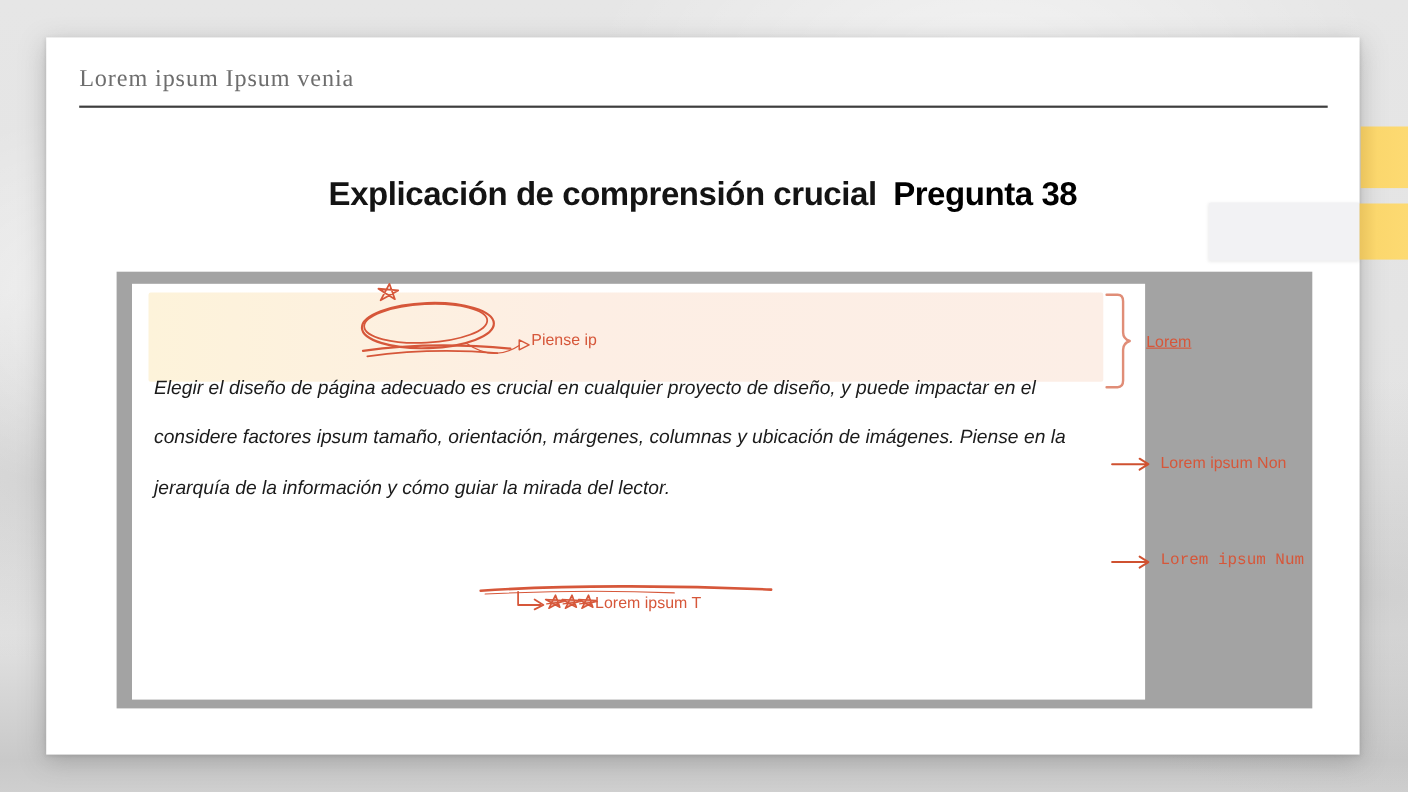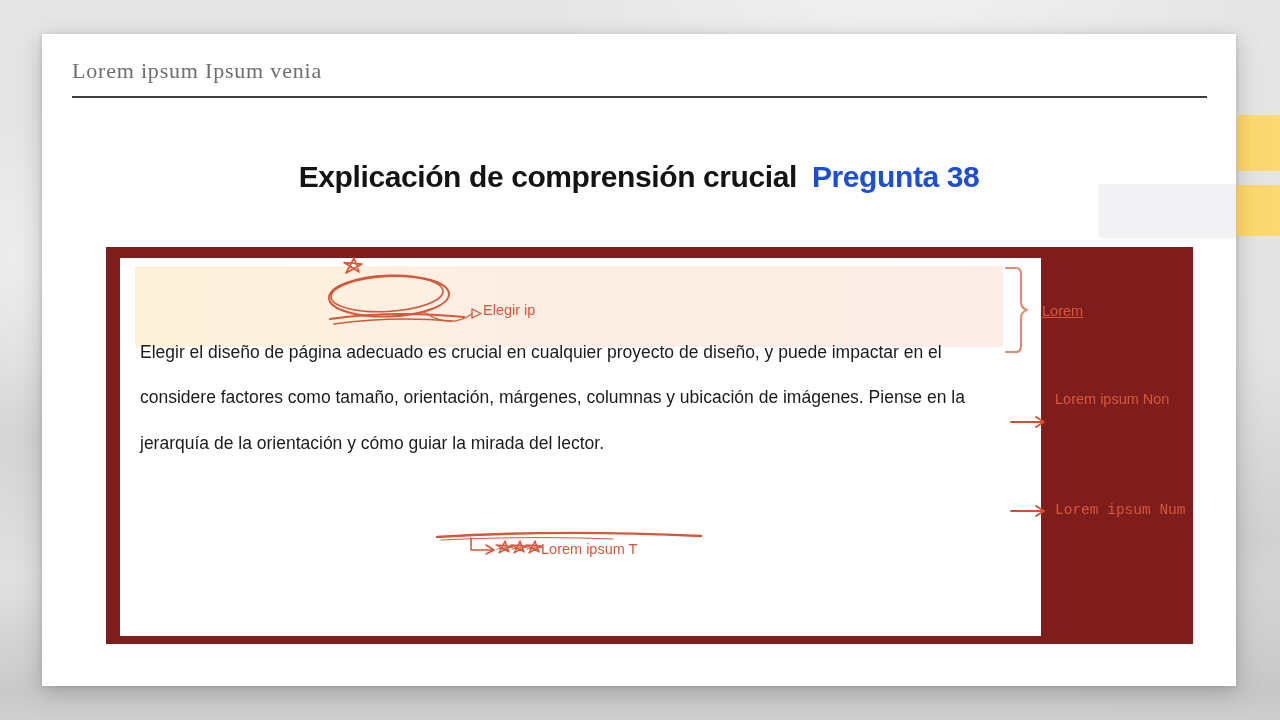--- a/index.html
+++ b/index.html
@@ -31,25 +31,26 @@
     position:absolute; top:62px; left:30px; right:29px; height:1.5px;
     background:#3e3e3e;
   }
 
   .title{
     position:absolute; top:126px; left:0; width:100%;
     text-align:center;
     font-size:30px; font-weight:700; letter-spacing:-.4px; color:#141414;
     white-space:nowrap;
   }
-  .title .hl{ color:#1d4ed8; margin-left:15px; }
+  .title .hl{ color:#000000; margin-left:15px; }
 
   .panel{
     position:absolute; left:64px; top:213px; width:1087px; height:397px;
-    background:#7f1d1d;
+    background:#a3a3a3;
+    font-style:italic;
   }
   .whitebox{
     position:absolute; left:14px; top:11px; width:921px; height:378px;
     background:#ffffff;
   }
   .band{
     position:absolute; left:15px; top:8px; width:868px; height:81px;
     background:linear-gradient(90deg, #fdf3da 0%, #fdeee4 45%, #fceee6 100%);
     border-radius:2px;
   }
@@ -84,46 +85,46 @@
 
   <div class="title">
     <span>Explicación de comprensión crucial</span><span class="hl">Pregunta 38</span>
   </div>
 
   <div class="panel">
     <div class="whitebox">
       <div class="band"></div>
       <div class="bodytext">
         <div>Elegir el diseño de página adecuado es crucial en cualquier proyecto de diseño, y puede impactar en el</div>
-        <div>considere factores como tamaño, orientación, márgenes, columnas y ubicación de imágenes. Piense en la</div>
-        <div>jerarquía de la orientación y cómo guiar la mirada del lector.</div>
+        <div>considere factores ipsum tamaño, orientación, márgenes, columnas y ubicación de imágenes. Piense en la</div>
+        <div>jerarquía de la información y cómo guiar la mirada del lector.</div>
       </div>
     </div>
   </div>
 
   <svg class="sketch" style="left:280px; top:222px;" width="162" height="78" viewBox="0 0 162 78" fill="none" stroke="#d6573a" stroke-linecap="round" stroke-linejoin="round">
     <path d="M24 17 L32 2 L37 16 L22 6.5 L40 8 Z" stroke-width="1.6"></path>
     <ellipse cx="67" cy="40" rx="60" ry="20.5" stroke-width="2" transform="rotate(-2 67 40)"></ellipse>
     <ellipse cx="65" cy="38" rx="56" ry="17.5" stroke-width="1.6" transform="rotate(-3 65 38)"></ellipse>
     <path d="M8 63 C 50 57, 100 57, 142 61" stroke-width="2"></path>
     <path d="M12 68 C 55 62, 95 62, 130 65" stroke-width="1.7"></path>
     <path d="M102 56 C 122 70, 138 66, 150 58" stroke-width="1.1"></path>
     <path d="M150 53 L159 57.5 L150 62 Z" stroke-width="1.3"></path>
   </svg>
-  <div class="ann-label" style="left:441px; top:268px;">Elegir ip</div>
+  <div class="ann-label" style="left:441px; top:268px;">Piense ip</div>
 
   <svg class="sketch" style="left:962px; top:231px;" width="34" height="90" viewBox="0 0 34 90" fill="none" stroke="#e08d77" stroke-width="2.2" stroke-linecap="round" stroke-linejoin="round">
     <path d="M2 3 H12 Q17 3 17 9 V37 Q17 43 23 45 Q17 47 17 53 V81 Q17 87 12 87 H2"></path>
   </svg>
   <div class="ann-label" style="left:1000px; top:269px;text-decoration:underline;">Lorem</div>
 
   <svg class="sketch" style="left:968px; top:380px;" width="40" height="16" viewBox="0 0 40 16" fill="none" stroke="#cf5130" stroke-width="1.8" stroke-linecap="round" stroke-linejoin="round">
     <path d="M1 8 H32 M26 3 L34 8 L26 13"></path>
   </svg>
-  <div class="ann-label" style="left:1013px; top:357px;">Lorem ipsum Non</div>
+  <div class="ann-label" style="left:1013px; top:379px;">Lorem ipsum Non</div>
 
   <svg class="sketch" style="left:968px; top:469px;" width="40" height="16" viewBox="0 0 40 16" fill="none" stroke="#cf5130" stroke-width="1.8" stroke-linecap="round" stroke-linejoin="round">
     <path d="M1 8 H32 M26 3 L34 8 L26 13"></path>
   </svg>
   <div class="ann-label" style="left:1013px; top:468px;font-family:Liberation Mono, monospace;">Lorem ipsum Num</div>
 
   <svg class="sketch" style="left:391px; top:492px;" width="272" height="38" viewBox="0 0 272 38" fill="none" stroke="#d6573a" stroke-linecap="round" stroke-linejoin="round">
     <path d="M4 11 C 80 6, 180 6, 268 10" stroke-width="2.4"></path>
     <path d="M8 14 C 70 11, 130 11, 180 13" stroke-width="1"></path>
     <path d="M38 12 V 24 H 58 M53 19 L61 24 L53 28" stroke-width="1.6"></path>

